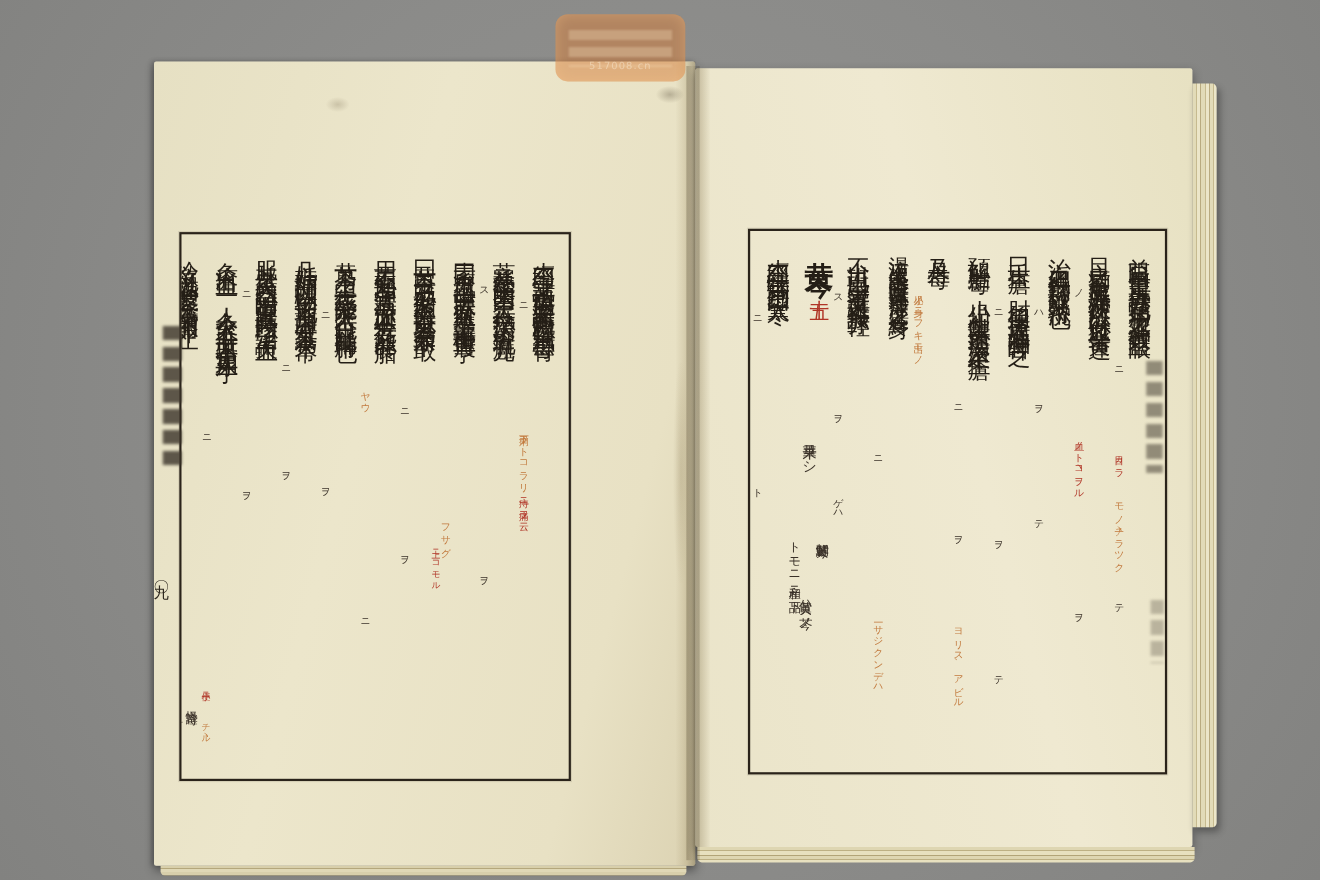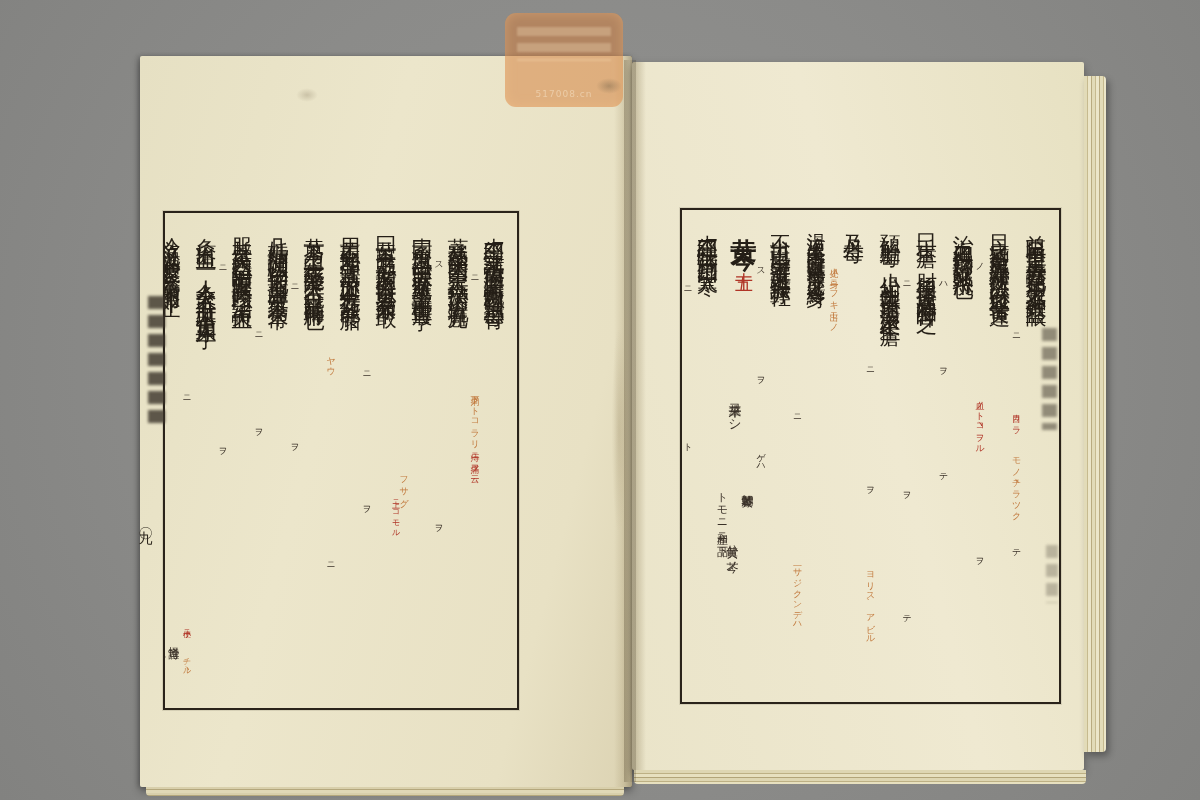--- a/index.html
+++ b/index.html
@@ -45,21 +45,21 @@
   .tight{font-size:19px;letter-spacing:3px;}
   .head{font-size:26px;letter-spacing:7px;font-weight:600;}
   .redmark{color:#b03426;font-size:18px;letter-spacing:4px;}
   .gap{display:inline-block;width:2px;}
   .gloss{position:absolute;writing-mode:vertical-rl;text-orientation:upright;
     font-size:9px;line-height:9px;letter-spacing:.5px;white-space:nowrap;}
   .gloss.k{color:#3a3128;}
   .gloss.r{color:#b03426;}
   .gloss.o{color:#c27a3e;}
   
-  #watermark{position:absolute;left:505px;top:13px;width:118px;height:94px;border-radius:11px;
+  #watermark{position:absolute;left:505px;top:13px;width:118px;height:61px;border-radius:11px;
     background:rgba(213,127,60,.52);box-shadow:inset 0 0 12px rgba(255,200,140,.35);}
   #watermark .wm-bars{position:absolute;left:12px;top:14px;width:94px;height:34px;
     background:repeating-linear-gradient(to bottom,rgba(255,235,200,.28) 0 9px,rgba(213,127,60,0) 9px 16px);
     filter:blur(1px);}
   #watermark .wm-text{position:absolute;left:0;right:0;bottom:8px;text-align:center;
     font-size:9px;color:rgba(255,248,230,.4);letter-spacing:1px;}
   .fold-title{position:absolute;filter:blur(1.6px);
     background:repeating-linear-gradient(to bottom,#3b342a 0 13px,rgba(59,52,42,0) 13px 19px);}
   #left-fold-title{left:148px;top:296px;width:17px;height:128px;opacity:.8;}
   #right-fold-title{left:1042px;top:328px;width:15px;height:102px;opacity:.5;}

